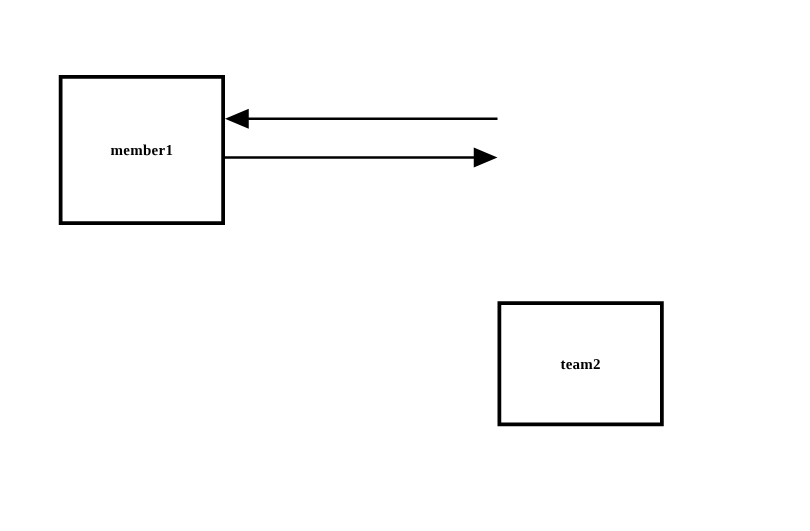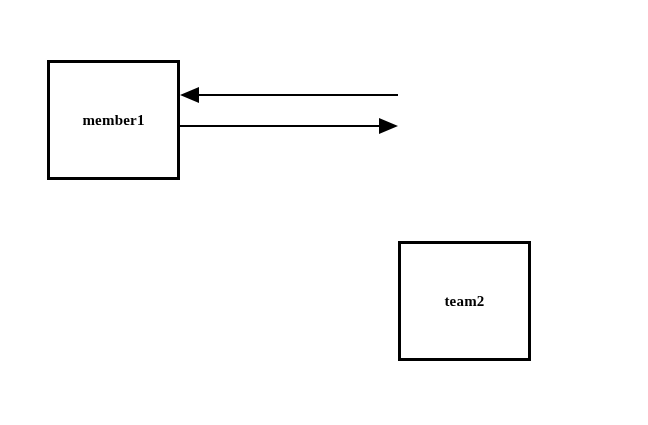--- a/index.html
+++ b/index.html
@@ -23,21 +23,21 @@
     box-sizing: border-box;
     border: 3px solid #000000;
     background: #ffffff;
     display: flex;
     align-items: center;
     justify-content: center;
   }
   .node-label {
     font-family: "Liberation Serif", "DejaVu Serif", serif;
     font-weight: bold;
-    font-size: 15px;
+    font-size: 12px;
     color: #000000;
     line-height: 1;
     letter-spacing: 0.2px;
     white-space: nowrap;
     user-select: none;
   }
   #node-member1 {
     left: 47px;
     top: 60px;
     width: 133px;
@@ -46,21 +46,21 @@
   #node-team1 {
     left: 398px;
     top: 60px;
     width: 133px;
     height: 120px;
   }
   #node-team2 {
     left: 398px;
     top: 241px;
     width: 133px;
-    height: 120px;
+    height: 100px;
   }
   #edge-layer {
     position: absolute;
     left: 0;
     top: 0;
     width: 648px;
     height: 425px;
     pointer-events: none;
   }
   #edge-layer .edge-line {

